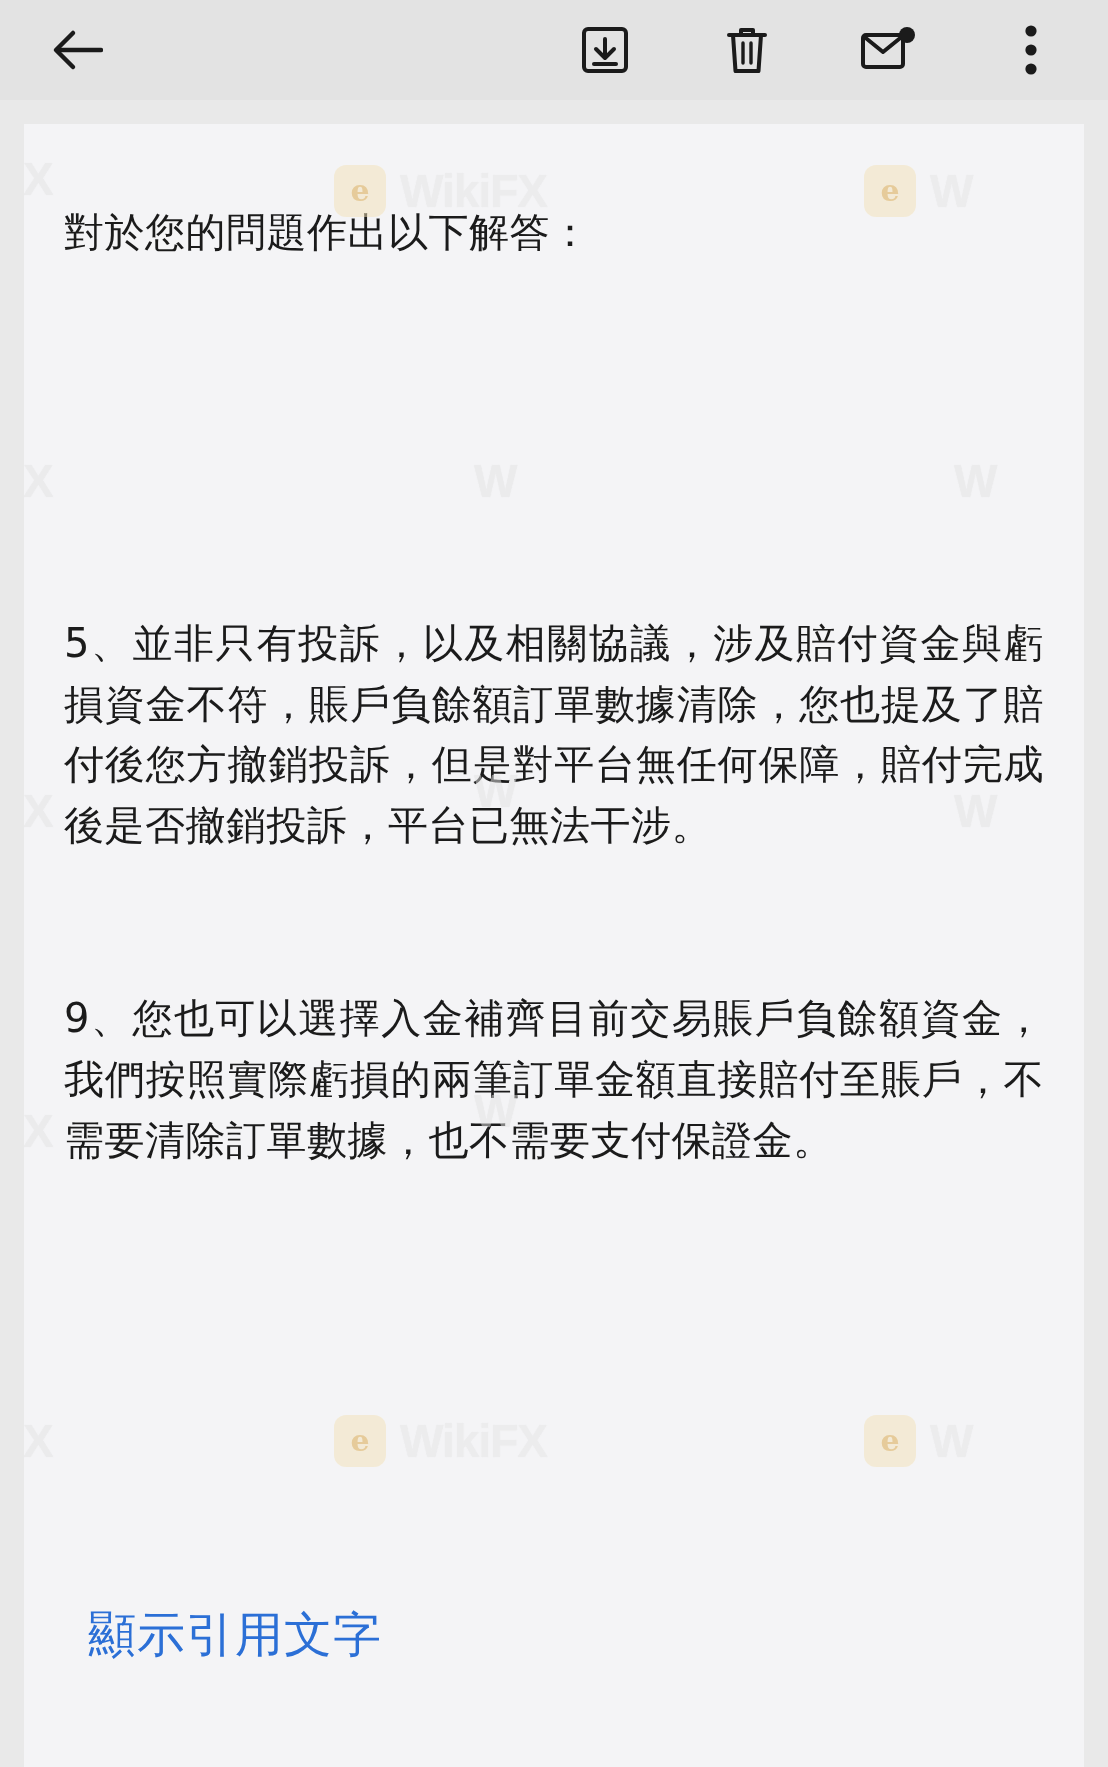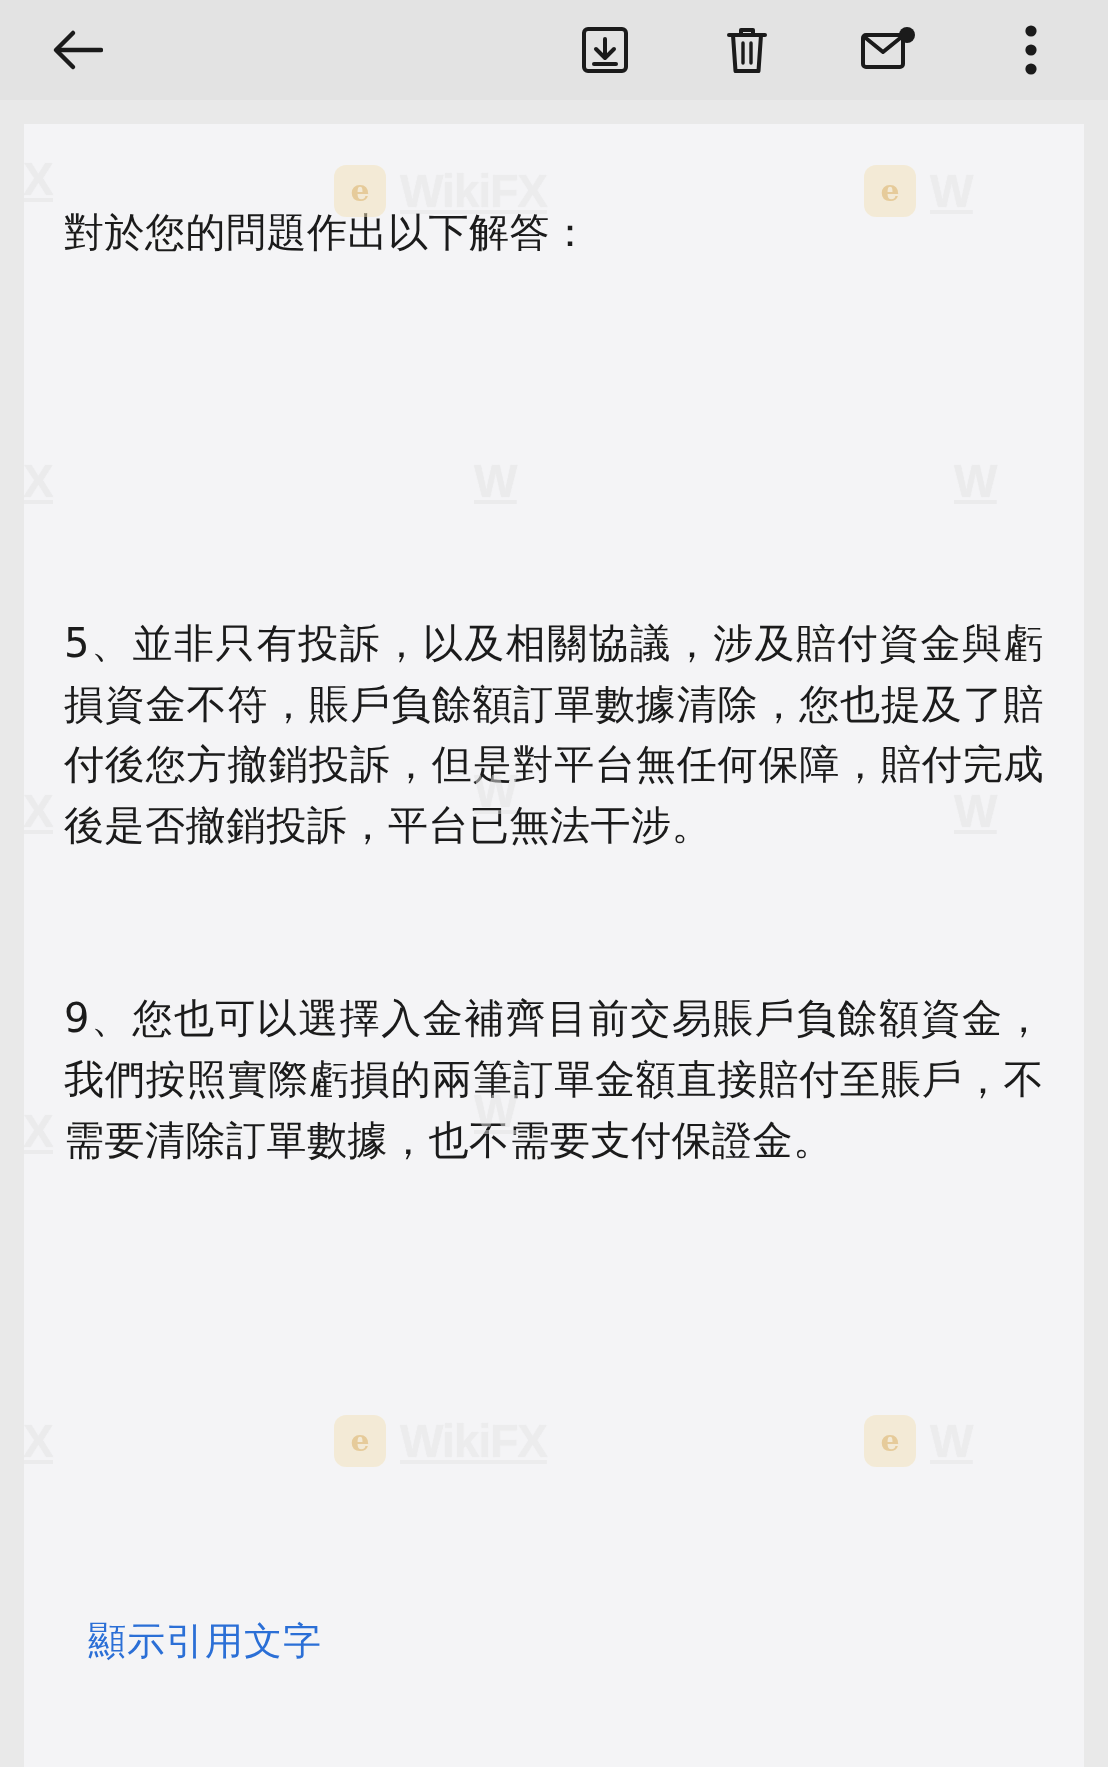--- a/index.html
+++ b/index.html
@@ -81,21 +81,21 @@
 
   .gap-lg { height: 150px; }
   .gap-md { height: 132px; }
   .gap-xl { height: 200px; }
 
   .quoted-link {
     position: absolute;
     left: 64px;
     bottom: 100px;
     font-family: "DejaVu Sans", "Liberation Sans", sans-serif;
-    font-size: 38px;
+    font-size: 48px;
     color: #2b6fd6;
     cursor: pointer;
     letter-spacing: 1px;
   }
 
   
   .wm-layer {
     position: absolute;
     inset: 0;
     pointer-events: none;
@@ -124,21 +124,20 @@
     color: #d9a441;
     line-height: 1;
   }
   .wm-text {
     font-family: "Liberation Sans", sans-serif;
     font-weight: bold;
     font-size: 46px;
     color: #e6e6e6;
     letter-spacing: -1px;
     text-shadow: 0 0 1px rgba(200,200,200,0.6);
-    text-decoration: underline;
   }
   .wm-text.grey { color: #e4e4e4; }
 </style>
 </head>
 <body>
 
 <div class="screen">
 
   <div class="toolbar">
     <div class="tb-btn">

